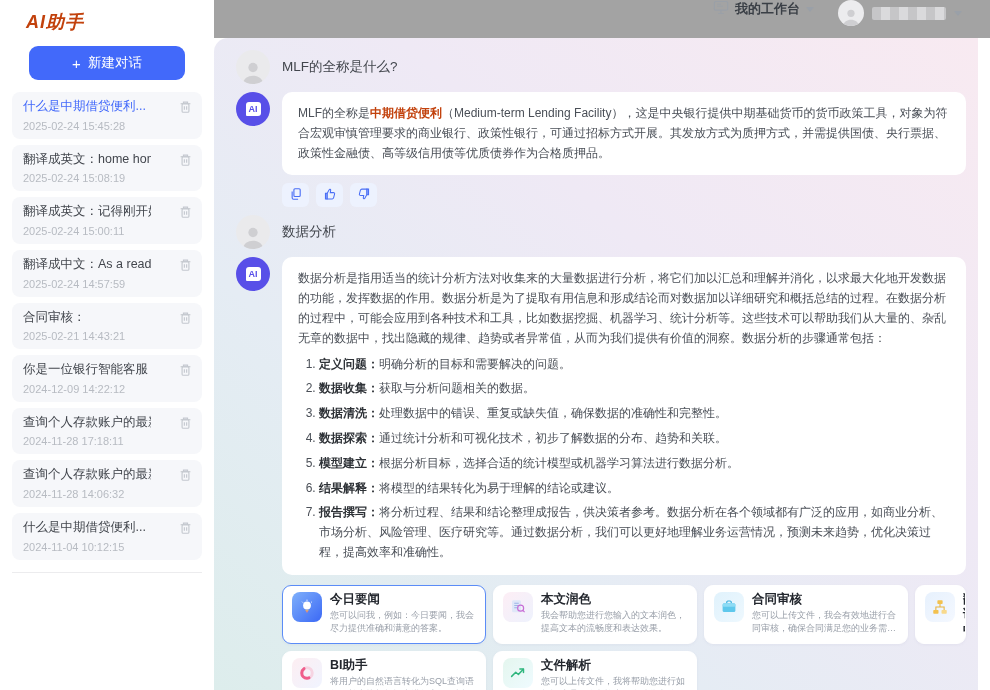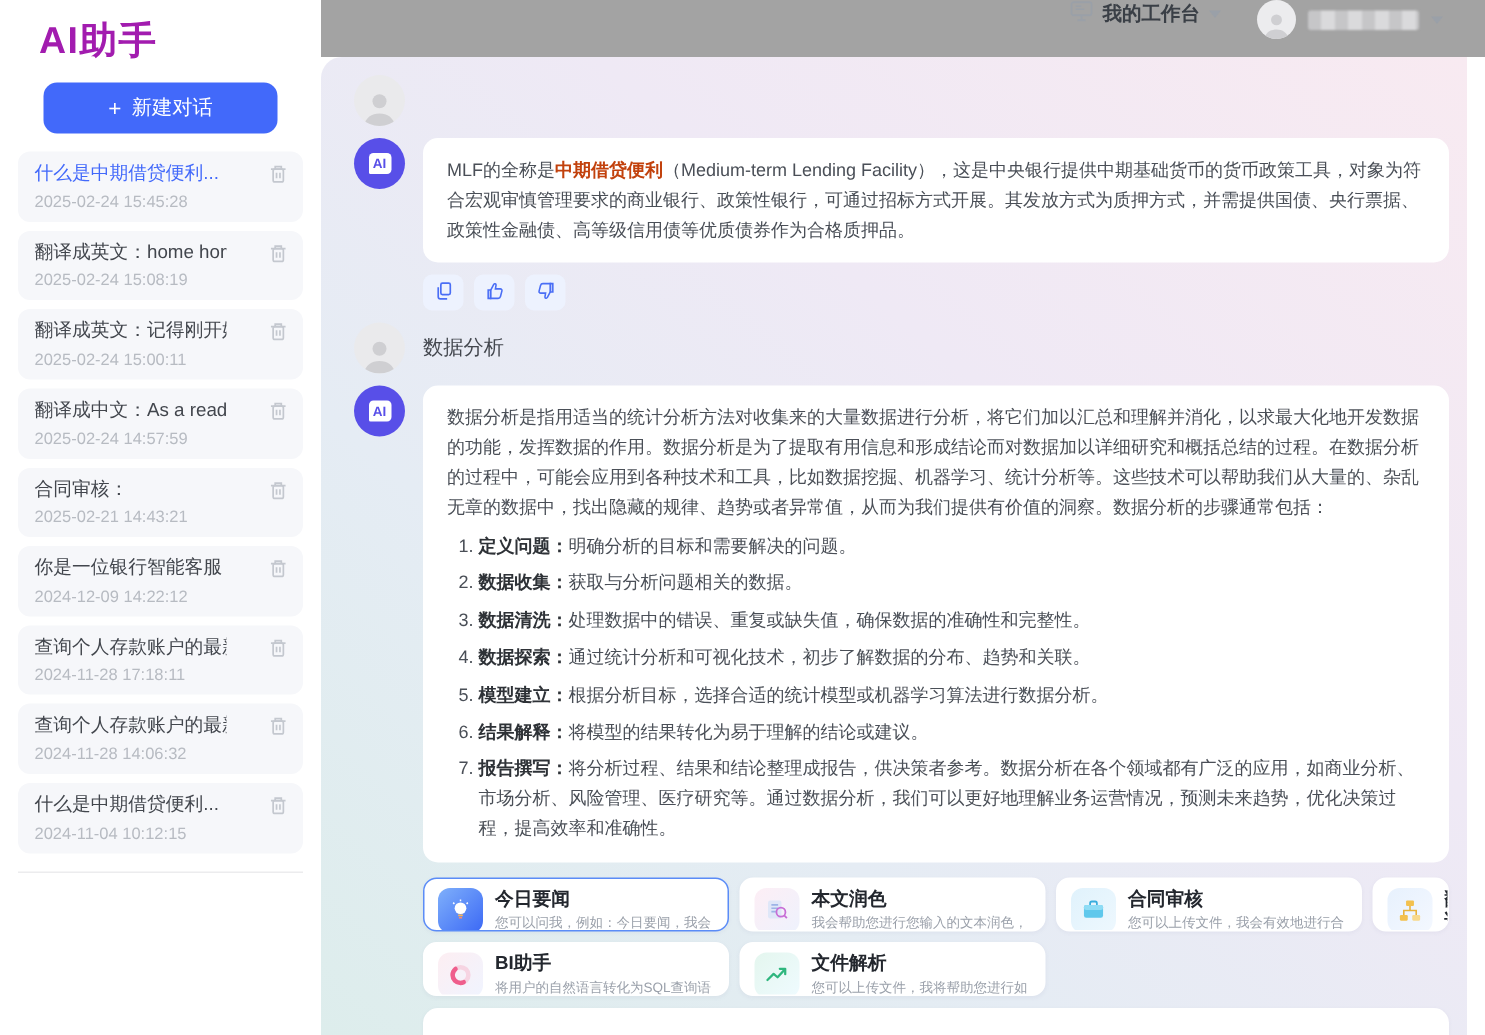--- a/index.html
+++ b/index.html
@@ -2,21 +2,21 @@
 <html><head>
 <meta charset="utf-8">
 <style>
   * { box-sizing: border-box; margin: 0; padding: 0; }
   html,body { width: 990px; height: 690px; overflow: hidden; }
   body { font-family: "Liberation Sans", sans-serif; background: #fff; color: #42464d; }
   .app { display: flex; width: 990px; height: 690px; }
 
   
   .sidebar { flex: 0 0 188px; background: #fff; padding-top: 6px; position: relative; }
-  .logo { color: #a21caf; font-size: 25px; font-weight: 800; padding: 4px 0 10px 26px; letter-spacing: 1px; }
+  .logo { color: #c2410c; font-size: 18px; font-weight: 800; font-style: italic; padding: 4px 0 10px 26px; letter-spacing: 1px; }
   .new-chat { display: flex; align-items: center; justify-content: center; gap: 7px; width: 156px; height: 34px;
     margin: 2px auto 12px auto; background: #4269fa; color: #fff; border: none; border-radius: 9px;
     font-size: 13.5px; cursor: pointer; font-family: inherit; }
   .new-chat .plus { font-size: 15px; font-weight: 400; }
   .conv-list { padding: 0 12px; display: flex; flex-direction: column; gap: 6px; }
   .conv-item { background: #f6f7fa; border-radius: 8px; padding: 7px 9px 7px 11px; display: flex;
     justify-content: space-between; align-items: flex-start; cursor: pointer; gap: 27px; }
   .conv-title { font-size: 12.5px; color: #42464d; white-space: nowrap; overflow: hidden; max-width: 128px; line-height: 1.25; }
   .conv-item.active .conv-title { color: #4269fa; }
   .conv-time { font-size: 11px; color: #b7bbc2; margin-top: 5px; }
@@ -49,21 +49,21 @@
   .actions { display: flex; gap: 7px; margin: 8px 0 8px 46px; }
   .action-btn { width: 27px; height: 24px; border-radius: 6px; background: #edf2fe; border: none; cursor: pointer;
     display: flex; align-items: center; justify-content: center; }
   .steps { margin-top: 6px; padding-left: 21px; }
   .steps li { margin-bottom: 5px; }
   .steps li:last-child { margin-bottom: 0; }
   .step-label { font-weight: 700; color: #2e3237; }
 
   
   .cards { display: grid; grid-template-columns: 204px 204px 204px 1fr; gap: 7px; margin: 10px 0 8px 46px; }
-  .card { background: #fff; border: 1px solid #ffffff; border-radius: 9px; padding: 6px 9px; height: 36px;
+  .card { background: #fff; border: 1px solid #ffffff; border-radius: 9px; padding: 6px 9px; height: 59px;
     display: flex; gap: 8px; align-items: flex-start; cursor: pointer; box-shadow: 0 1px 3px rgba(110,110,160,.07); overflow: hidden; }
   .card.active { border-color: #5b8cf7; }
   .card-icon { width: 30px; height: 30px; border-radius: 8px; flex: 0 0 30px; display: flex; align-items: center; justify-content: center; }
   .tile-1 { background: linear-gradient(135deg,#7fb0fb,#3b68f5); }
   .tile-2 { background: linear-gradient(135deg,#fdeef5,#eef2fd); }
   .tile-3 { background: linear-gradient(135deg,#e0f2fc,#eef8fe); }
   .tile-4 { background: linear-gradient(135deg,#e7f1fd,#f4f8ff); }
   .tile-5 { background: linear-gradient(135deg,#fdeef2,#f0f4ff); }
   .tile-6 { background: linear-gradient(135deg,#e4f6ee,#effbff); }
   .card-title { font-size: 12.5px; font-weight: 700; color: #23272e; line-height: 1.25; margin-bottom: 2px; }
@@ -276,20 +276,21 @@
 
     <main class="chat">
 
       <div class="msg-row mb8">
         <div class="msg-avatar user-avatar">
           <svg width="28" height="26" viewBox="0 0 24 22">
               <circle cx="12" cy="8" r="4" fill="#cfcfd2"></circle>
               <path d="M3 24c0-6 4-9 9-9s9 3 9 9" fill="#cfcfd2"></path>
             </svg>
         </div>
+        <div class="user-text">MLF的全称是什么?</div>
       </div>
 
       <div class="msg-row mb6">
         <div class="msg-avatar ai-avatar">
           <span class="ai-chip">AI</span>
         </div>
         <div class="bubble">
           <span>MLF的全称是</span><strong>中期借贷便利</strong><span>（Medium-term Lending Facility），这是中央银行提供中期基础货币的货币政策工具，对象为符合宏观审慎管理要求的商业银行、政策性银行，可通过招标方式开展。其发放方式为质押方式，并需提供国债、央行票据、政策性金融债、高等级信用债等优质债券作为合格质押品。</span>
         </div>
       </div>

